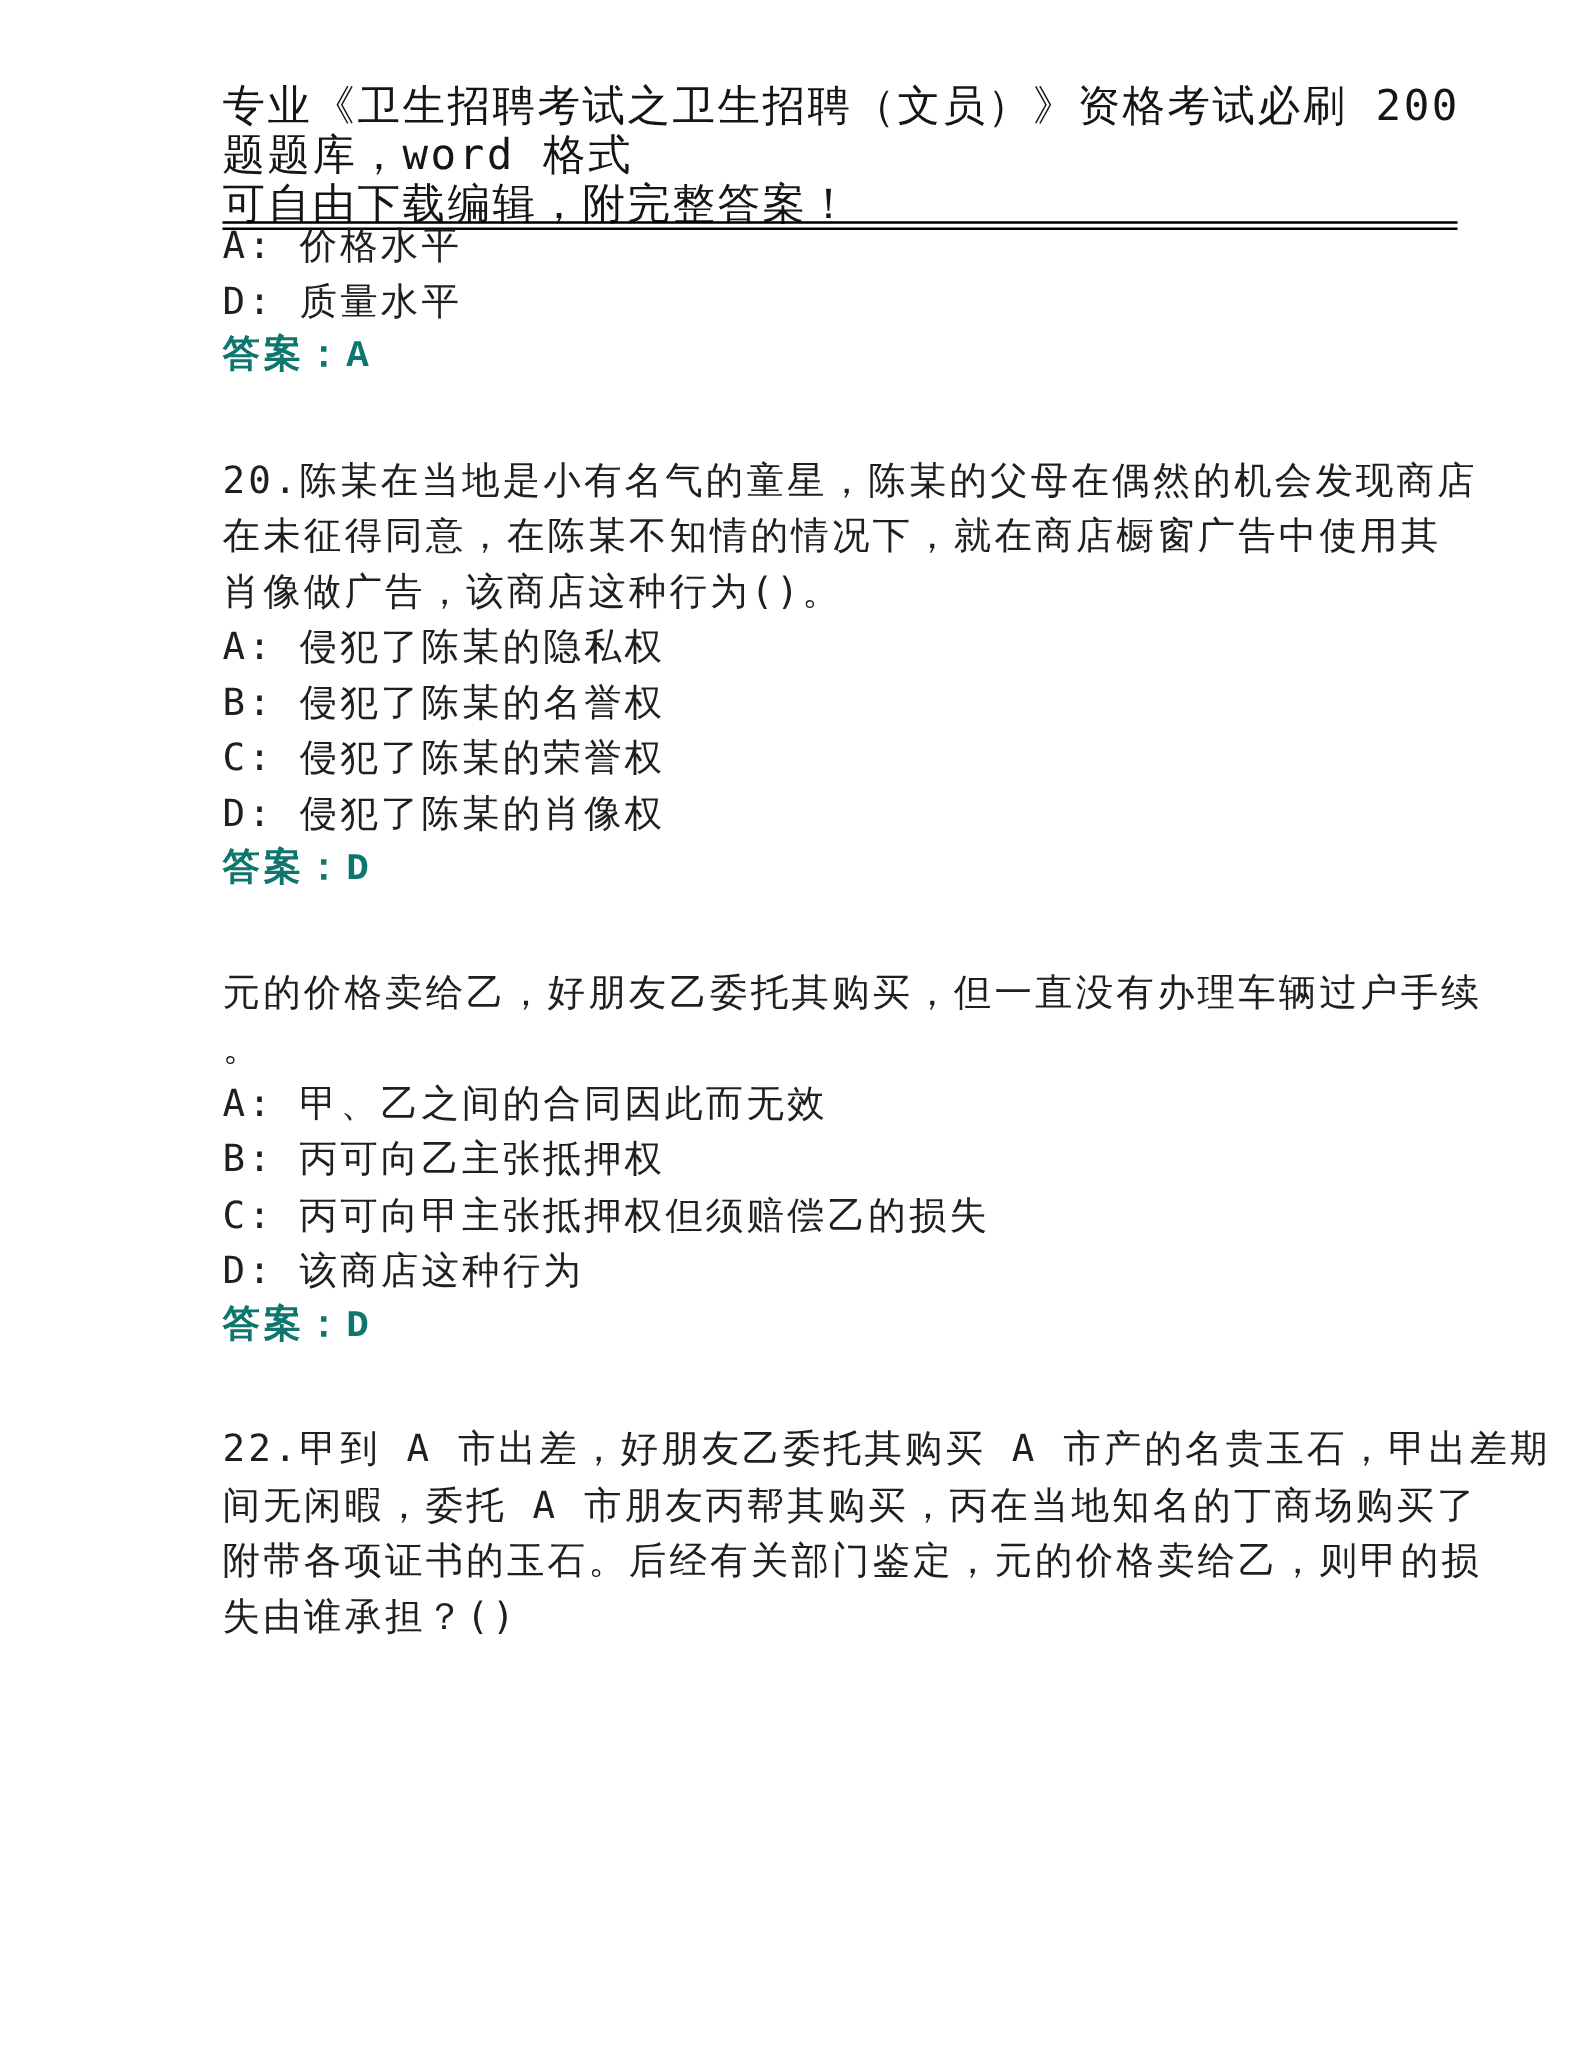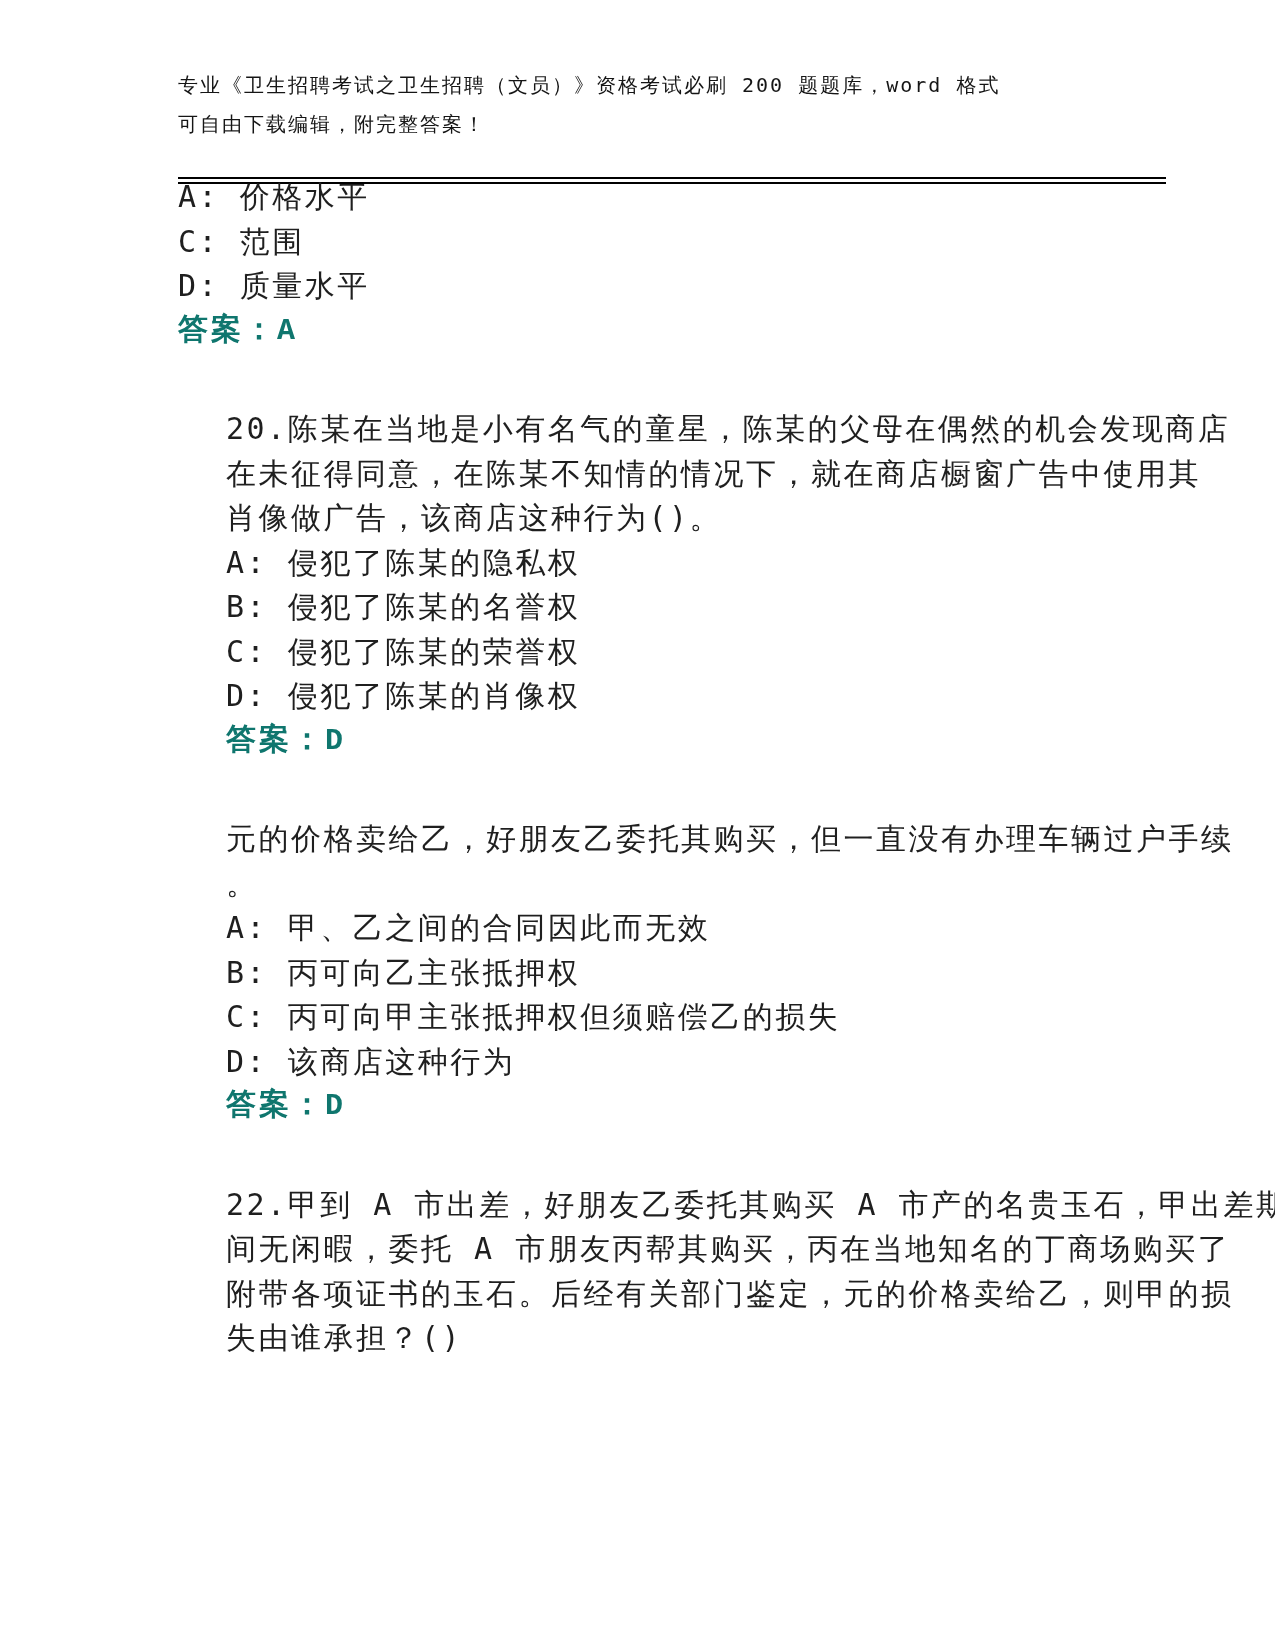--- a/index.html
+++ b/index.html
@@ -14,21 +14,21 @@
     background: #ffffff;
     overflow: hidden;
     font-family: "DejaVu Sans Mono", "Liberation Serif", serif;
     color: #1f1f1f;
   }
   .header {
     position: absolute;
     left: 178px;
     top: 66px;
     width: 990px;
-    font-size: 20px;
+    font-size: 34px;
     line-height: 39px;
     letter-spacing: 2px;
     color: #151515;
   }
   .header p { margin: 0; }
   .header-rule {
     position: absolute;
     left: 178px;
     top: 177px;
     width: 988px;
@@ -39,21 +39,21 @@
   .doc-body {
     position: absolute;
     left: 178px;
     top: 175px;
     width: 925px;
     font-size: 30px;
     line-height: 44.5px;
     letter-spacing: 2.5px;
   }
   .doc-body p { margin: 0; white-space: nowrap; }
-  .block + .block { margin-top: 54px; margin-left: 48px; }
+  .block + .block { margin-top: 54px; }
   .answer {
     font-weight: 700;
     font-family: Liberation Mono, monospace;
     color: #0f766e;
     letter-spacing: 3px;
   }
 </style>
 </head>
 <body>
 
@@ -63,21 +63,20 @@
     <p>专业《卫生招聘考试之卫生招聘（文员）》资格考试必刷 200 题题库，word 格式</p>
     <p>可自由下载编辑，附完整答案！</p>
   </div>
 
   <div class="header-rule"></div>
 
   <div class="doc-body">
 
     <div class="block">
       <p>A: 价格水平</p>
-      <p>C: 范围</p>
       <p>D: 质量水平</p>
       <p class="answer">答案：A</p>
     </div>
 
     <div class="block">
       <p>20.陈某在当地是小有名气的童星，陈某的父母在偶然的机会发现商店</p>
       <p>在未征得同意，在陈某不知情的情况下，就在商店橱窗广告中使用其</p>
       <p>肖像做广告，该商店这种行为()。</p>
       <p>A: 侵犯了陈某的隐私权</p>
       <p>B: 侵犯了陈某的名誉权</p>

